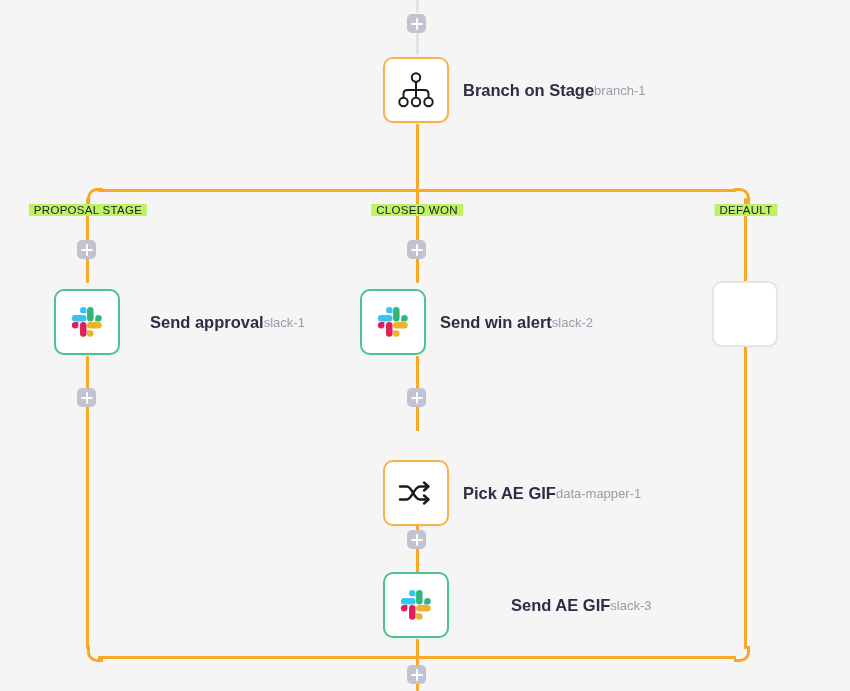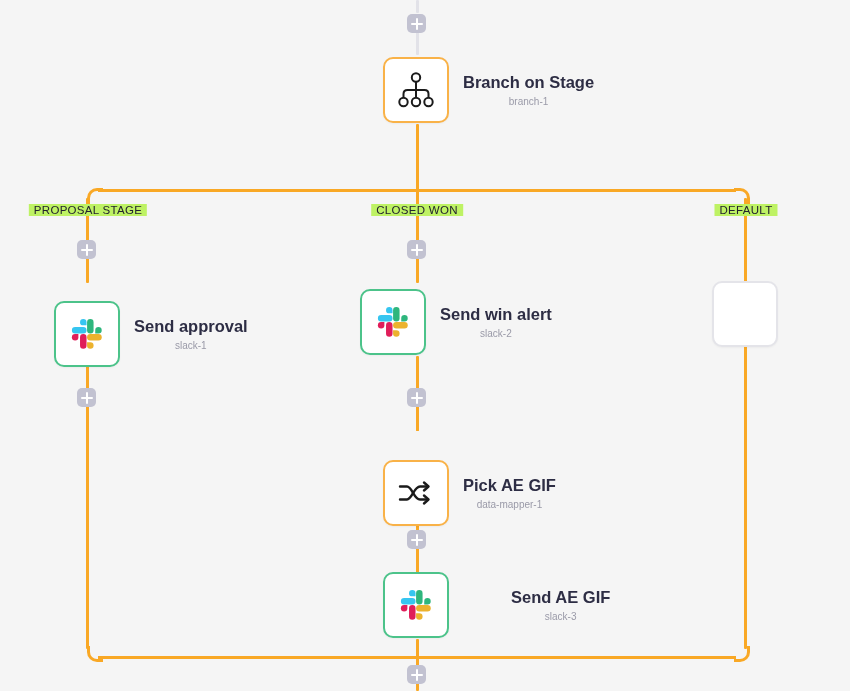--- a/index.html
+++ b/index.html
@@ -96,33 +96,32 @@
     cursor: pointer;
     box-shadow: 0 1px 2px rgba(0,0,0,0.04);
   }
   .node-card.orange  { border: 2px solid #f9b248; }
   .node-card.green   { border: 2px solid #4cc38a; }
   .node-card.neutral { border: 2px solid #e4e4e9; }
 
   .node-text {
     margin-left: 14px;
     display: flex;
-    flex-direction: column;
+    flex-direction: row;
     justify-content: center;
     line-height: 1.25;
-    align-items: center;
   }
   .node-title {
     font-size: 16.5px;
     font-weight: bold;
     color: #2d2d44;
     white-space: nowrap;
   }
   .node-sub {
-    font-size: 10px;
+    font-size: 13px;
     color: #9a9aa8;
     margin-top: 3px;
     white-space: nowrap;
   }
 
   
   .branch-label {
     position: absolute;
     font-size: 11.5px;
     color: #22222e;
@@ -195,21 +194,21 @@
         <path d="M20 11.7 L20 27.8" fill="none" stroke="#1b1b1b" stroke-width="2"></path>
         <path d="M7.5 27.8 L7.5 24 Q7.5 20 11.5 20 L28.5 20 Q32.5 20 32.5 24 L32.5 27.8" fill="none" stroke="#1b1b1b" stroke-width="2"></path>
       </svg>
     </div>
     <div class="node-text">
       <div class="node-title">Branch on Stage</div>
       <div class="node-sub">branch-1</div>
     </div>
   </div>
 
-  <div class="node" style="left:54px; top:301px;">
+  <div class="node" style="left:54px; top:289px;gap:16px;">
     <div class="node-card green">
       <svg class="slack-logo" viewBox="0 0 48 48">
         <path d="M13.1 28.2a4.1 4.1 0 1 1-4.1-4.1h4.1v4.1z" fill="#e01e5a"></path>
         <path d="M15.2 28.2a4.1 4.1 0 0 1 8.2 0v10.3a4.1 4.1 0 1 1-8.2 0V28.2z" fill="#e01e5a"></path>
         <path d="M19.3 13.1a4.1 4.1 0 1 1 4.1-4.1v4.1h-4.1z" fill="#36c5f0"></path>
         <path d="M19.3 15.2a4.1 4.1 0 0 1 0 8.2H9a4.1 4.1 0 1 1 0-8.2h10.3z" fill="#36c5f0"></path>
         <path d="M34.4 19.3a4.1 4.1 0 1 1 4.1 4.1h-4.1v-4.1z" fill="#2eb67d"></path>
         <path d="M32.3 19.3a4.1 4.1 0 0 1-8.2 0V9a4.1 4.1 0 1 1 8.2 0v10.3z" fill="#2eb67d"></path>
         <path d="M28.2 34.4a4.1 4.1 0 1 1-4.1 4.1v-4.1h4.1z" fill="#ecb22e"></path>
         <path d="M28.2 32.3a4.1 4.1 0 0 1 0-8.2h10.3a4.1 4.1 0 1 1 0 8.2H28.2z" fill="#ecb22e"></path>

